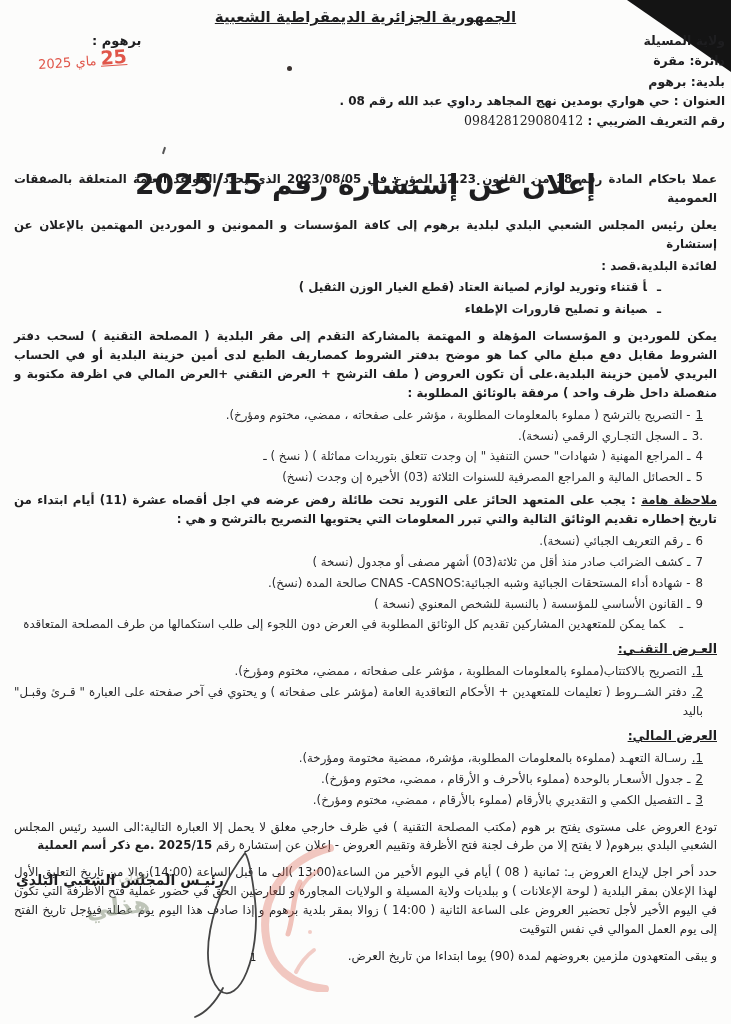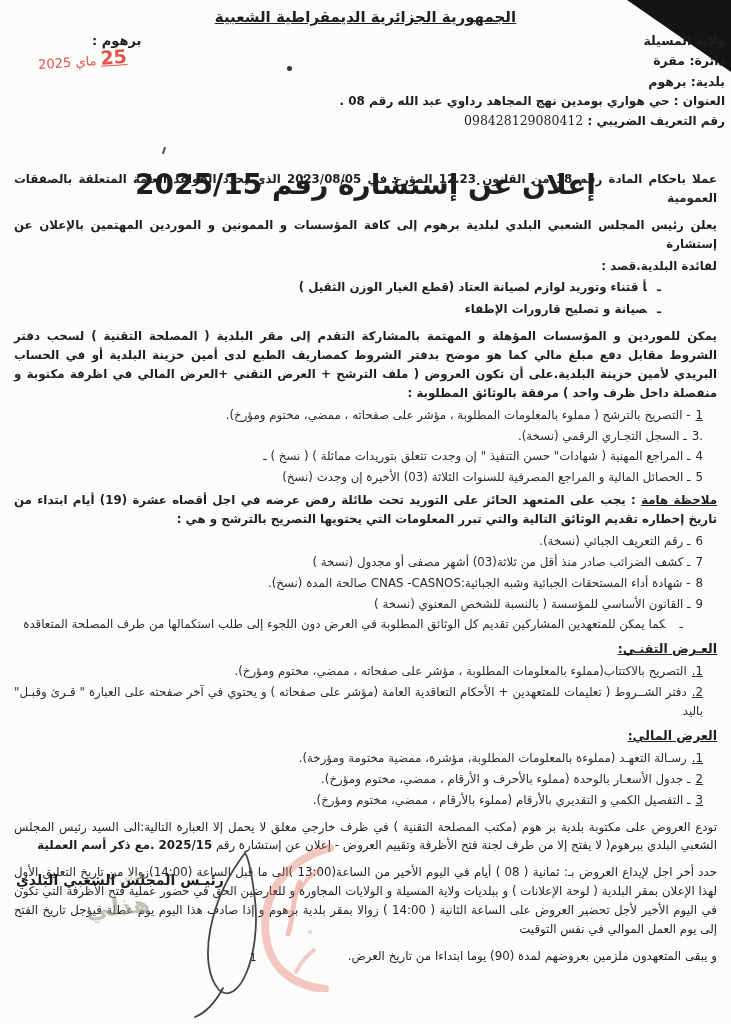--- a/index.html
+++ b/index.html
@@ -97,21 +97,21 @@
     </div>
 
     <p class="j b">يمكن للموردين و المؤسسات المؤهلة و المهتمة بالمشاركة التقدم إلى مقر البلدية ( المصلحة التقنية ) لسحب دفتر الشروط مقابل دفع مبلغ مالي كما هو موضح بدفتر الشروط كمصاريف الطبع لدى أمين خزينة البلدية أو في الحساب البريدي لأمين خزينة البلدية.على أن تكون العروض ( ملف الترشح + العرض التقني +العرض المالي في اظرفة مكتوبة و منفصلة داخل ظرف واحد ) مرفقة بالوثائق المطلوبة :</p>
 
     <div class="item"><span class="n u">1</span><span>- التصريح بالترشح ( مملوء بالمعلومات المطلوبة ، مؤشر على صفحاته ، ممضي، مختوم ومؤرخ).</span></div>
     <div class="item"><span class="n">.3</span><span>ـ السجل التجـاري الرقمي (نسخة).</span></div>
     <div class="item"><span class="n">4</span><span>ـ المراجع المهنية ( شهادات" حسن التنفيذ " إن وجدت تتعلق بتوريدات مماثلة ) ( نسخ ) ـ</span></div>
     <div class="item"><span class="n">5</span><span>ـ الحصائل المالية و المراجع المصرفية للسنوات الثلاثة (03) الأخيرة  إن وجدت (نسخ)</span></div>
 
     <p class="j b note">
-      <span class="u">ملاحظة هامة</span><span> : يجب على المتعهد الحائز على التوريد تحت طائلة رفض عرضه في اجل أقصاه عشرة (19) أيام ابتداء من تاريخ إخطاره تقديم الوثائق التالية والتي تبرر المعلومات التي يحتويها التصريح بالترشح و هي :</span>
+      <span class="u">ملاحظة هامة</span><span> : يجب على المتعهد الحائز على التوريد تحت طائلة رفض عرضه في اجل أقصاه عشرة (11) أيام ابتداء من تاريخ إخطاره تقديم الوثائق التالية والتي تبرر المعلومات التي يحتويها التصريح بالترشح و هي :</span>
     </p>
 
     <div class="item"><span class="n">6</span><span>ـ رقم التعريف الجبائي (نسخة).</span></div>
     <div class="item"><span class="n">7</span><span>ـ كشف الضرائب صادر منذ أقل من ثلاثة(03) أشهر مصفى أو مجدول (نسخة )</span></div>
     <div class="item"><span class="n">8</span><span>- شهادة أداء المستحقات الجبائية وشبه الجبائية:CNAS -CASNOS صالحة  المدة (نسخ).</span></div>
     <div class="item"><span class="n">9</span><span>ـ القانون الأساسي للمؤسسة ( بالنسبة للشخص المعنوي (نسخة )</span></div>
 
     <div class="dash-note">
       <span class="bm">ـ</span><span>كما يمكن للمتعهدين المشاركين تقديم كل الوثائق المطلوبة في العرض دون اللجوء إلى طلب استكمالها من طرف المصلحة المتعاقدة</span>
     </div>
@@ -119,21 +119,21 @@
     <div class="sec-head">العـرض التقنـي:</div>
     <div class="item"><span class="n u">1.</span><span>التصريح بالاكتتاب(مملوء بالمعلومات المطلوبة ، مؤشر على صفحاته ، ممضي، مختوم ومؤرخ).</span></div>
     <div class="item j"><span class="n u">2.</span><span>دفتر الشــروط ( تعليمات للمتعهدين + الأحكام التعاقدية العامة (مؤشر على صفحاته ) و يحتوي في آخر صفحته على العبارة " قـرئ وقبـل" باليد</span></div>
 
     <div class="sec-head">العرض المالي:</div>
     <div class="item"><span class="n u">1.</span><span>رسـالة التعهـد (مملوءة بالمعلومات المطلوبة، مؤشرة، ممضية مختومة ومؤرخة).</span></div>
     <div class="item"><span class="n u">2</span><span>ـ جدول الأسعـار بالوحدة (مملوء بالأحرف و الأرقام ، ممضي، مختوم ومؤرخ).</span></div>
     <div class="item"><span class="n u">3</span><span>ـ التفصيل الكمي و التقديري بالأرقام (مملوء بالأرقام ، ممضي، مختوم ومؤرخ).</span></div>
 
     <p class="j">
-      <span>تودع العروض على مكتوبة بلدية بر هوم (مكتب المصلحة التقنية ) في ظرف خارجي مغلق لا يحمل إلا العبارة التالية:الى السيد رئيس المجلس الشعبي البلدي ببرهوم( لا يفتح إلا من طرف لجنة فتح الأظرفة وتقييم العروض - إعلان عن إستشارة رقم </span><span class="b">2025/15</span><span class="b"> .مع ذكر أسم العملية</span>
+      <span>تودع العروض على مستوى يفتح بر هوم (مكتب المصلحة التقنية ) في ظرف خارجي مغلق لا يحمل إلا العبارة التالية:الى السيد رئيس المجلس الشعبي البلدي ببرهوم( لا يفتح إلا من طرف لجنة فتح الأظرفة وتقييم العروض - إعلان عن إستشارة رقم </span><span class="b">2025/15</span><span class="b"> .مع ذكر أسم العملية</span>
     </p>
     <p class="j">حدد أخر اجل لإيداع العروض بـ: ثمانية ( 08 ) أيام في اليوم الأخير من الساعة(13:00 )الى ما قبل الساعة (14:00)زوالا من تاريخ التعليق الأول لهذا الإعلان بمقر البلدية ( لوحة الإعلانات ) و ببلديات ولاية المسيلة و الولايات المجاورة و للعارضين الحق في حضور عملية فتح الأظرفة التي تكون في اليوم الأخير لأجل تحضير العروض على الساعة الثانية ( 14:00 ) زوالا بمقر بلدية برهوم و إذا صادف هذا اليوم يوم عطلة فيؤجل تاريخ الفتح إلى يوم العمل الموالي في نفس التوقيت</p>
     <p class="j">و يبقى المتعهدون ملزمين بعروضهم لمدة  (90) يوما ابتداءا من تاريخ العرض.</p>
 
   </div>
 
   <div class="sig-title">رئيـس المجلس الشعبي البلدي</div>
 
   <svg class="sig-svg" width="110" height="175" viewBox="0 0 110 175">
     <path d="M 62 8 C 26 55, 14 120, 36 145 C 56 162, 78 110, 72 55 C 69 30, 65 12, 62 8" fill="none" stroke="#454545" stroke-width="1.8" stroke-linecap="round"></path>

